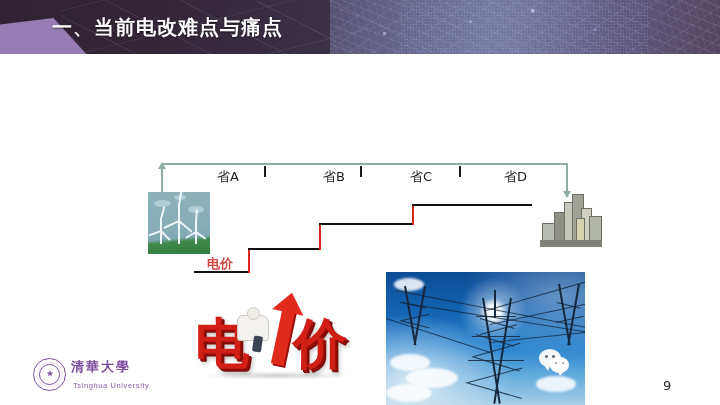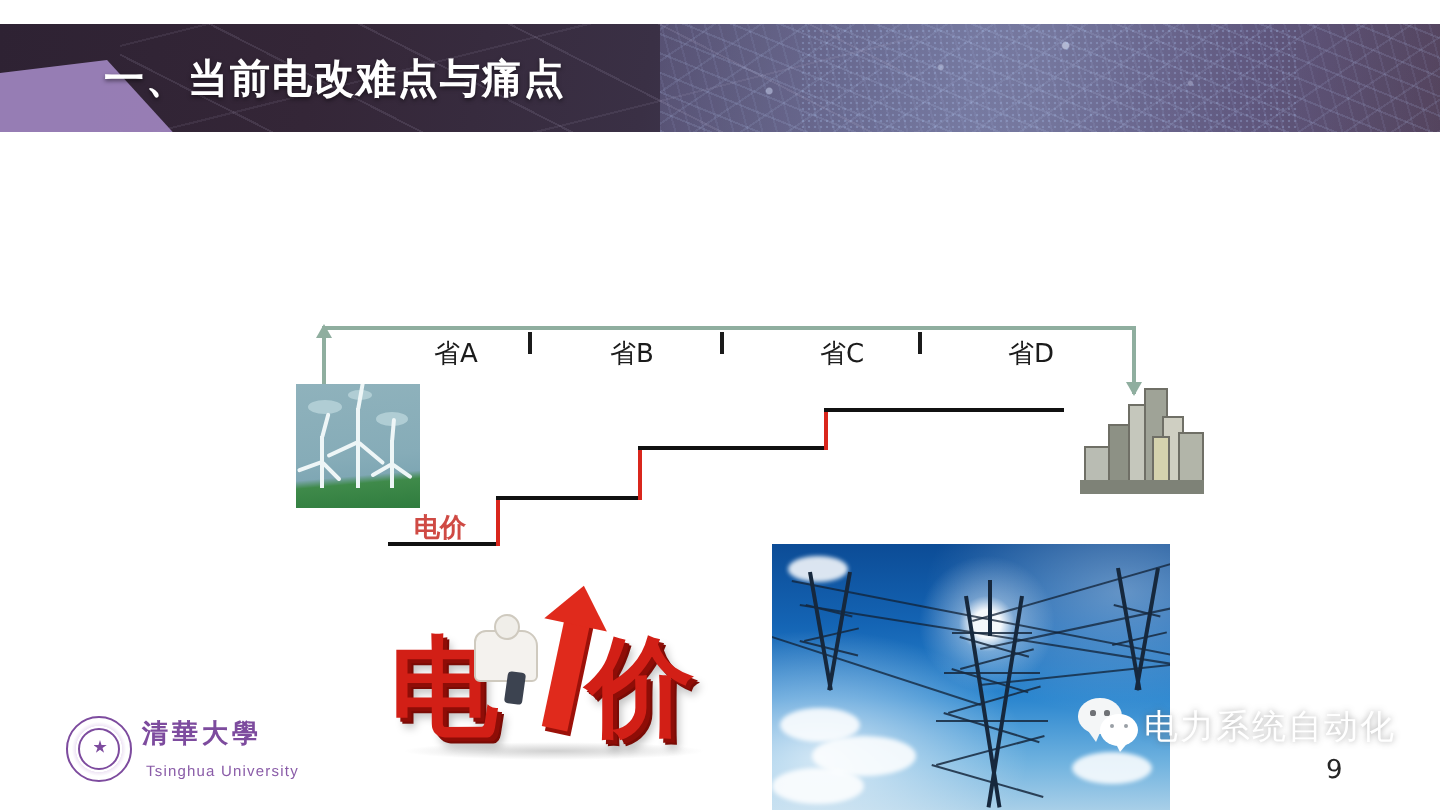--- a/index.html
+++ b/index.html
@@ -9,21 +9,20 @@
     font-family:"DejaVu Sans","Liberation Sans",sans-serif;
     overflow:hidden;position:relative;
   }
   .slide{position:absolute;inset:0;background:#fff;}
 
   
   .header{
     position:absolute;left:0;top:0;width:720px;height:54px;
     background:linear-gradient(100deg,#2e2233 0%,#342637 22%,#3a3045 45%,#44425e 62%,#4b4a67 72%,#3d3350 86%,#3a2b3a 100%);
     overflow:hidden;
-    margin-top:12px;
   }
   .hdr-mesh{
     position:absolute;left:330px;top:0;width:390px;height:54px;
     background:
       radial-gradient(circle at 14% 62%,rgba(190,205,240,.55) 0 1.4px,transparent 2px),
       radial-gradient(circle at 36% 40%,rgba(200,215,245,.45) 0 1.1px,transparent 1.8px),
       radial-gradient(circle at 52% 20%,rgba(215,228,255,.6) 0 1.5px,transparent 2.2px),
       radial-gradient(circle at 68% 55%,rgba(190,205,240,.4) 0 1px,transparent 1.6px),
       repeating-linear-gradient(22deg,rgba(150,175,225,.16) 0 1px,transparent 1px 9px),
       repeating-linear-gradient(-34deg,rgba(150,175,225,.13) 0 1px,transparent 1px 13px),
@@ -243,21 +242,21 @@
 
     <div class="axis-line"></div>
     <div class="axis-arrow-up"></div>
     <div class="axis-arrow-down"></div>
 
     <div class="tick" style="left:264px"></div>
     <div class="tick" style="left:360px"></div>
     <div class="tick" style="left:459px"></div>
 
     <div class="prov-label" style="left:217px">省A</div>
-    <div class="prov-label" style="left:305px">省B</div>
+    <div class="prov-label" style="left:323px">省B</div>
     <div class="prov-label" style="left:410px">省C</div>
     <div class="prov-label" style="left:504px">省D</div>
 
     <div class="thumb-wind">
       <div class="cloud" style="left:6px;top:8px;width:17px;height:7px;"></div>
       <div class="cloud" style="left:40px;top:14px;width:16px;height:7px;"></div>
       <div class="cloud" style="left:26px;top:3px;width:12px;height:5px;"></div>
       <div class="turbine" style="left:30px;top:12px;height:40px;"></div>
       <div class="blade" style="left:30px;top:-4px;height:17px;transform:rotate(10deg);"></div>
       <div class="blade" style="left:30px;top:12px;height:17px;transform:rotate(130deg);"></div>
@@ -345,21 +344,20 @@
   </div>
 
   <div class="wechat">
     <div class="wc-b1"></div>
     <div class="wc-dot" style="left:6px;top:6px;"></div>
     <div class="wc-dot" style="left:13px;top:6px;"></div>
     <div class="wc-b2"></div>
     <div class="wc-dot2" style="left:16px;top:13px;"></div>
     <div class="wc-dot2" style="left:23px;top:13px;"></div>
   </div>
-  <div class="wm-text">电力系统自动化</div>
 
   <div class="page-num">9</div>
 
   <div class="logo">
     <div class="logo-seal">
       <div class="logo-star"></div>
     </div>
     <div class="logo-cn">清華大學</div>
     <div class="logo-en">Tsinghua University</div>
   </div>

